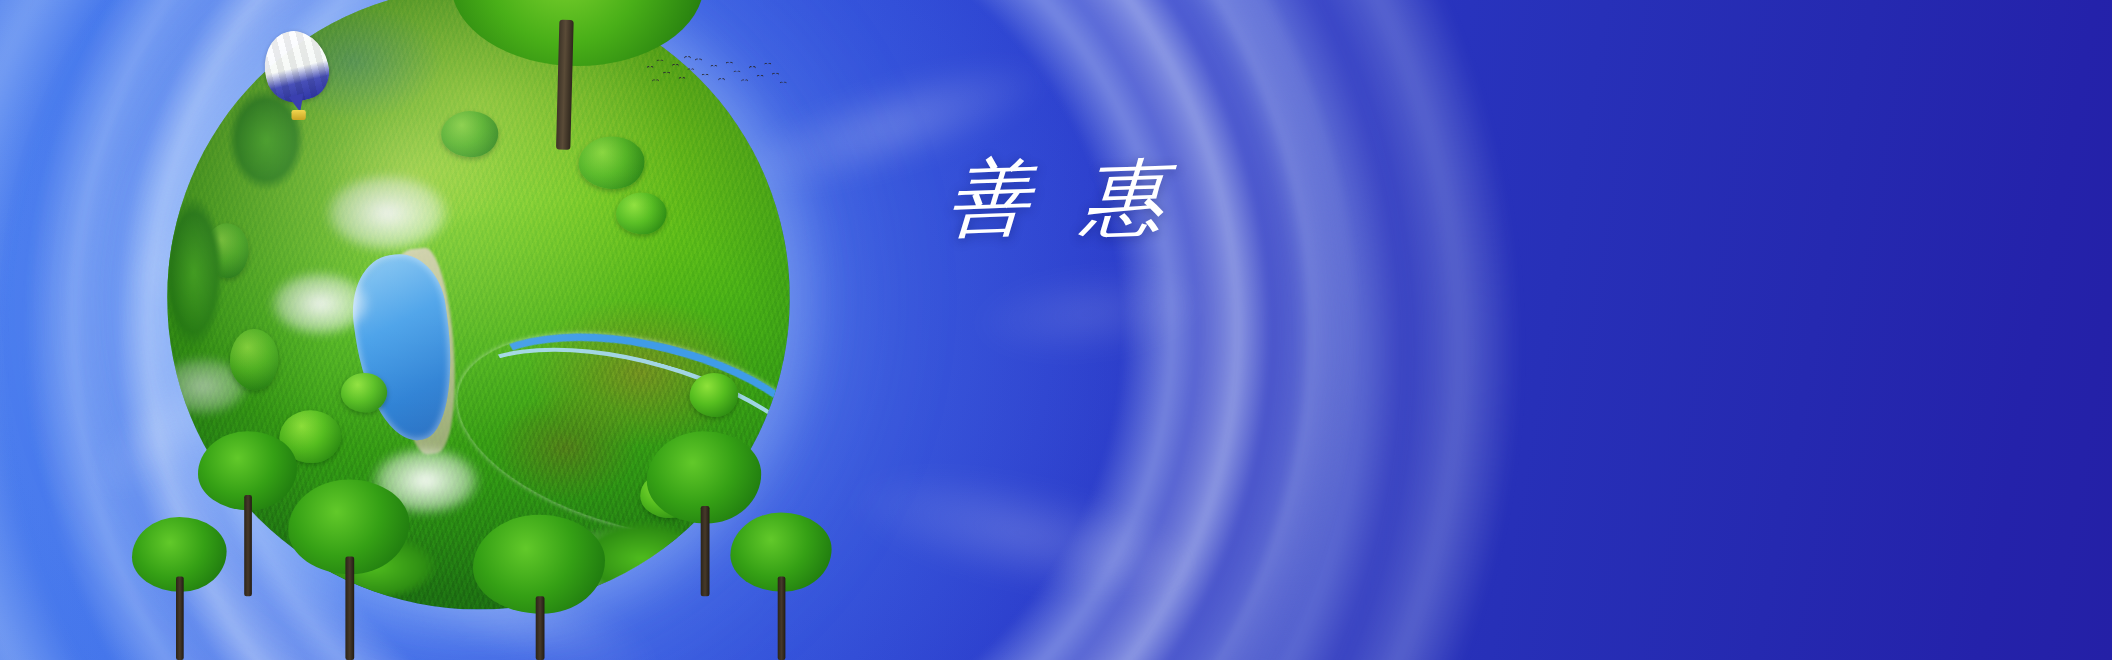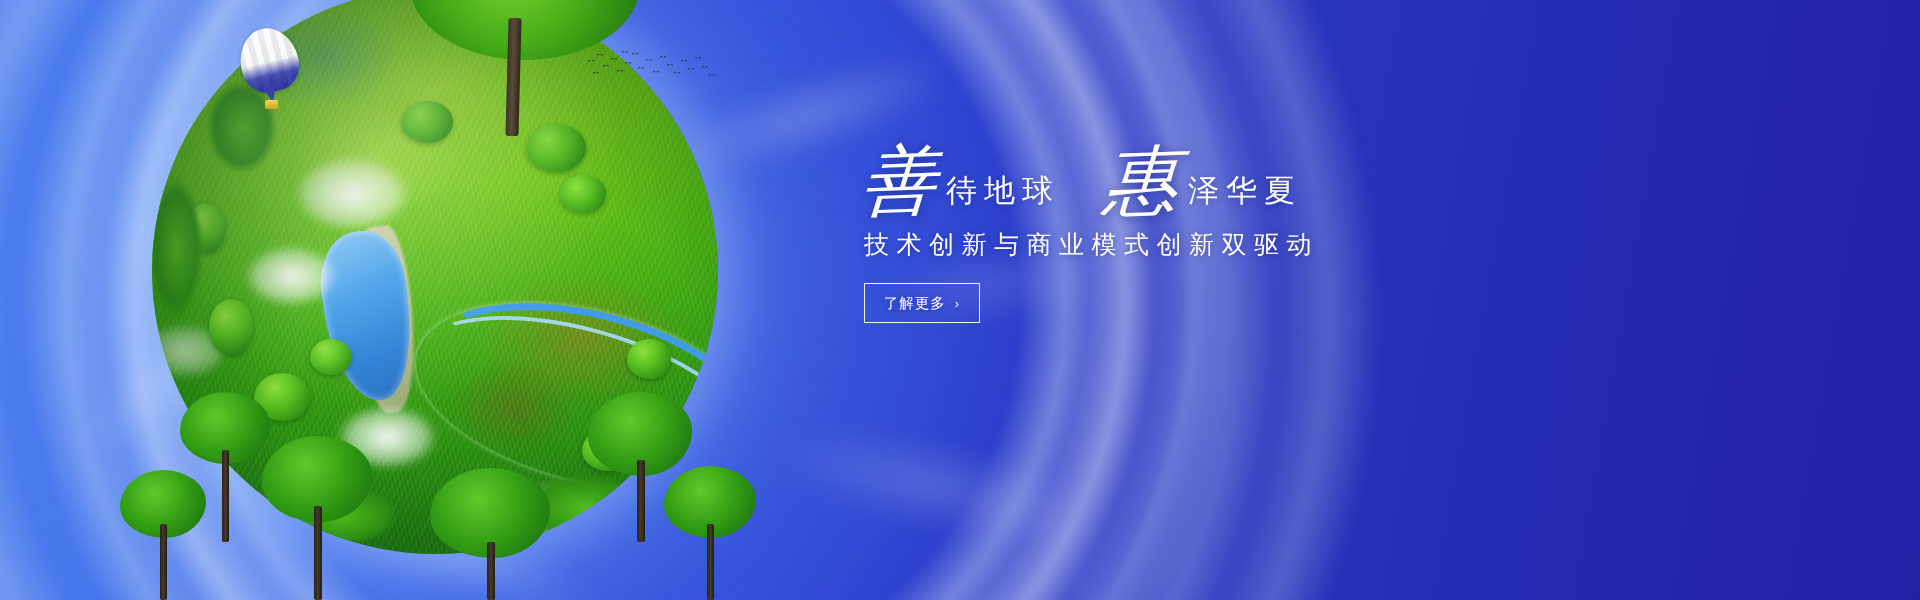--- a/index.html
+++ b/index.html
@@ -324,28 +324,21 @@
     <span class="bird" style="left:116px;top:16px;"></span>
     <span class="bird" style="left:123px;top:24px;"></span>
     <span class="bird" style="left:7px;top:22px;"></span>
     <span class="bird" style="left:36px;top:1px;"></span>
   </div>
 
   <div id="content">
 
     <div id="headline">
       <span class="calli">善</span>
-      <span class="lead">待地球</span>
       <span class="gap"></span>
       <span class="calli">惠</span>
-      <span class="lead">泽华夏</span>
     </div>
 
-    <div id="subtitle">技术创新与商业模式创新双驱动</div>
-
-
-    <a id="cta" href="#">
-      <span>了解更多</span>
-      <span class="chev">›</span>
-    </a>
+
+
 
   </div>
 </div>
 
 </body></html>

